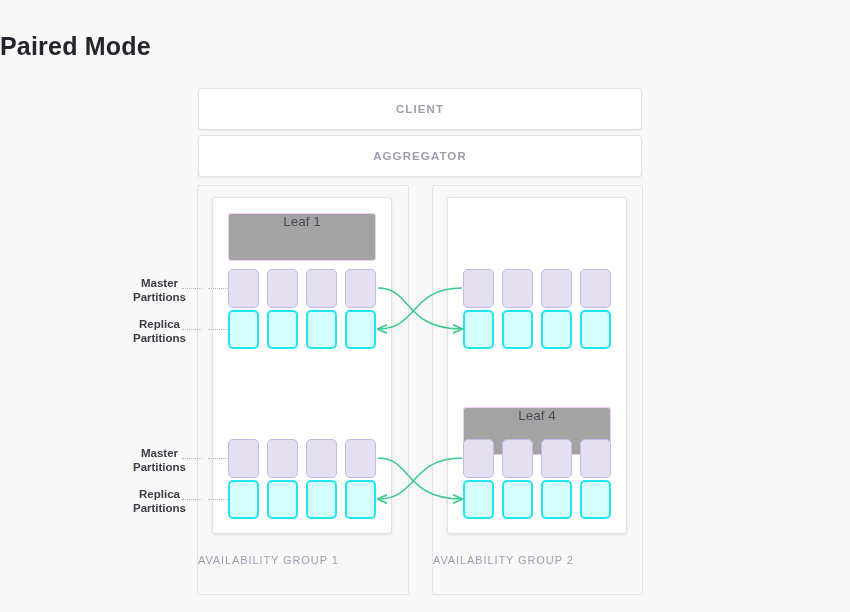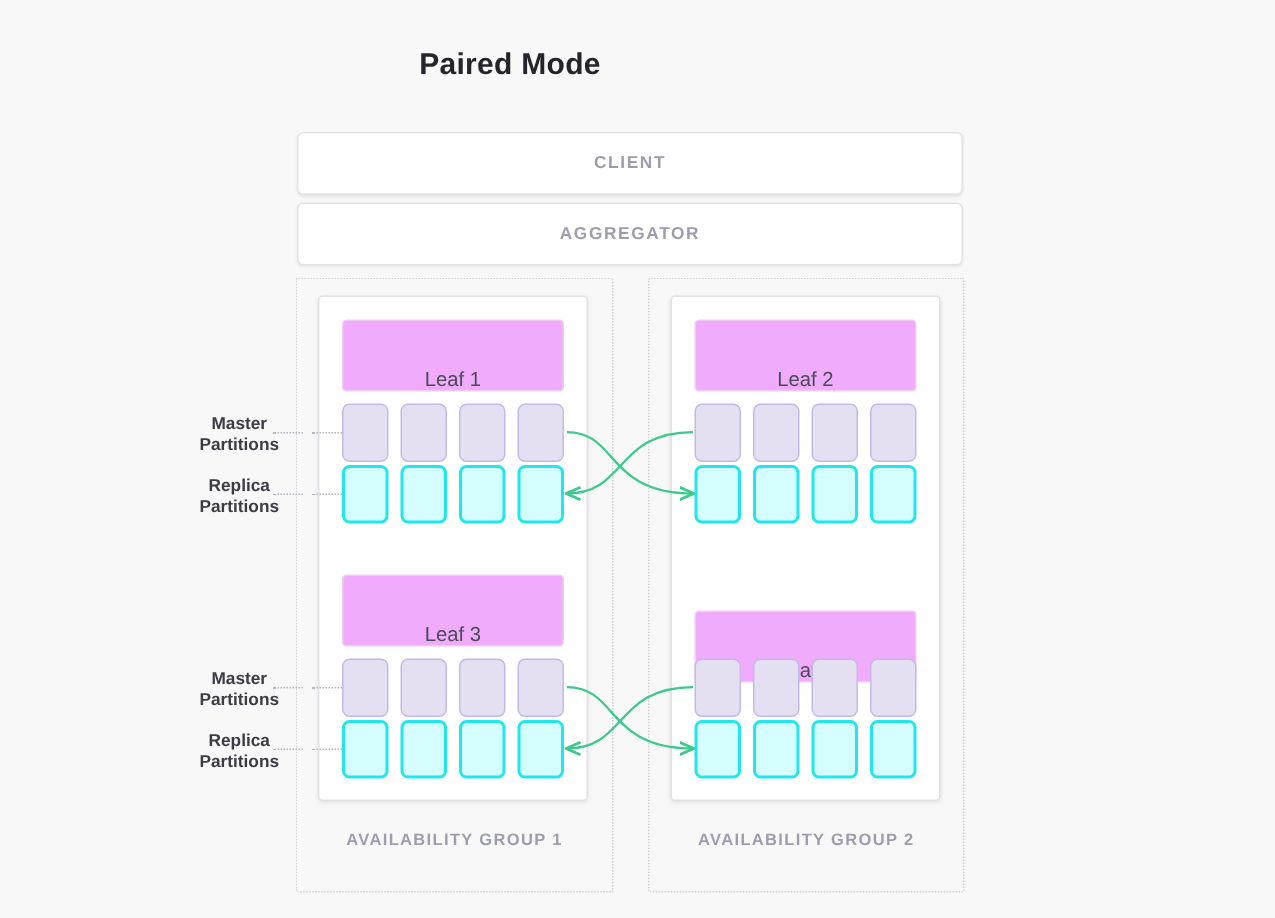--- a/index.html
+++ b/index.html
@@ -20,22 +20,21 @@
     width: 850px;
     height: 612px;
   }
 
   
   .title {
     position: absolute;
     left: 0;
     top: 32px;
     width: 680px;
-    text-align: center;
-    font-size: 20px;
+    font-size: 25px;
     font-weight: bold;
     color: #24242c;
     letter-spacing: 0.2px;
   }
 
   
   .topbar {
     position: absolute;
     left: 198px;
     width: 444px;
@@ -66,23 +65,22 @@
     box-sizing: border-box;
   }
   .ag-box.ag1 { left: 197px; width: 212px; }
   .ag-box.ag2 { left: 432px; width: 211px; }
 
   .ag-label {
     position: absolute;
     bottom: 28px;
     left: 0;
     width: 100%;
-    text-align: center;
     font-size: 11px;
-    font-weight: bold;
+    font-weight: normal;
     letter-spacing: 0.9px;
     color: #9d9dae;
   }
 
   
   .node-card {
     position: absolute;
     width: 180px;
     background: #ffffff;
     border: 1px solid #e2e2e6;
@@ -92,25 +90,25 @@
   }
   .node-card.left  { left: 212px; }
   .node-card.right { left: 447px; }
   .node-card.row-top { top: 197px; height: 337px; }
 
   
   .leaf {
     position: absolute;
     width: 148px;
     height: 48px;
-    background: #f0abfc;
+    background: #a3a3a3;
     border: 1px solid #f2ccf0;
     border-radius: 3px;
     display: flex;
-    align-items: flex-end;
+    align-items: flex-start;
     justify-content: center;
     font-size: 13.5px;
     color: #4b4b57;
     box-sizing: border-box;
   }
   .leaf.l1 { left: 228px; top: 213px; }
   .leaf.l2 { left: 463px; top: 213px; }
   .leaf.l3 { left: 228px; top: 383px; }
   .leaf.l4 { left: 463px; top: 383px; margin-top: 24px; }
 
@@ -175,26 +173,20 @@
   </div>
   <div class="ag-box ag2">
     <div class="ag-label">AVAILABILITY GROUP 2</div>
   </div>
 
   <div class="node-card left row-top"></div>
   <div class="node-card right row-top"></div>
 
   <div class="leaf l1">
     <span>Leaf 1</span>
-  </div>
-  <div class="leaf l2">
-    <span>Leaf 2</span>
-  </div>
-  <div class="leaf l3">
-    <span>Leaf 3</span>
   </div>
   <div class="leaf l4">
     <span>Leaf 4</span>
   </div>
 
   <div id="partitions">
       <div class="part master" style="left: 228px; top: 269px;"></div>
       <div class="part master" style="left: 267px; top: 269px;"></div>
       <div class="part master" style="left: 306px; top: 269px;"></div>
       <div class="part master" style="left: 345px; top: 269px;"></div>

